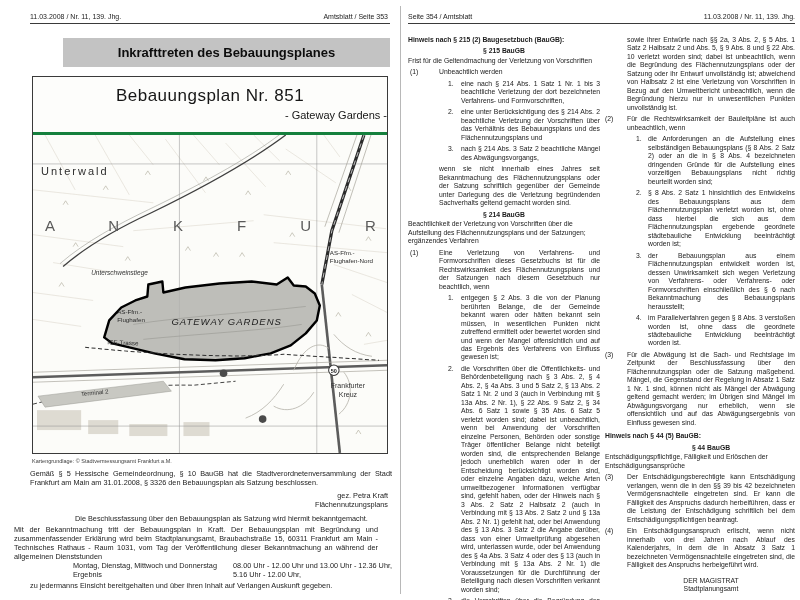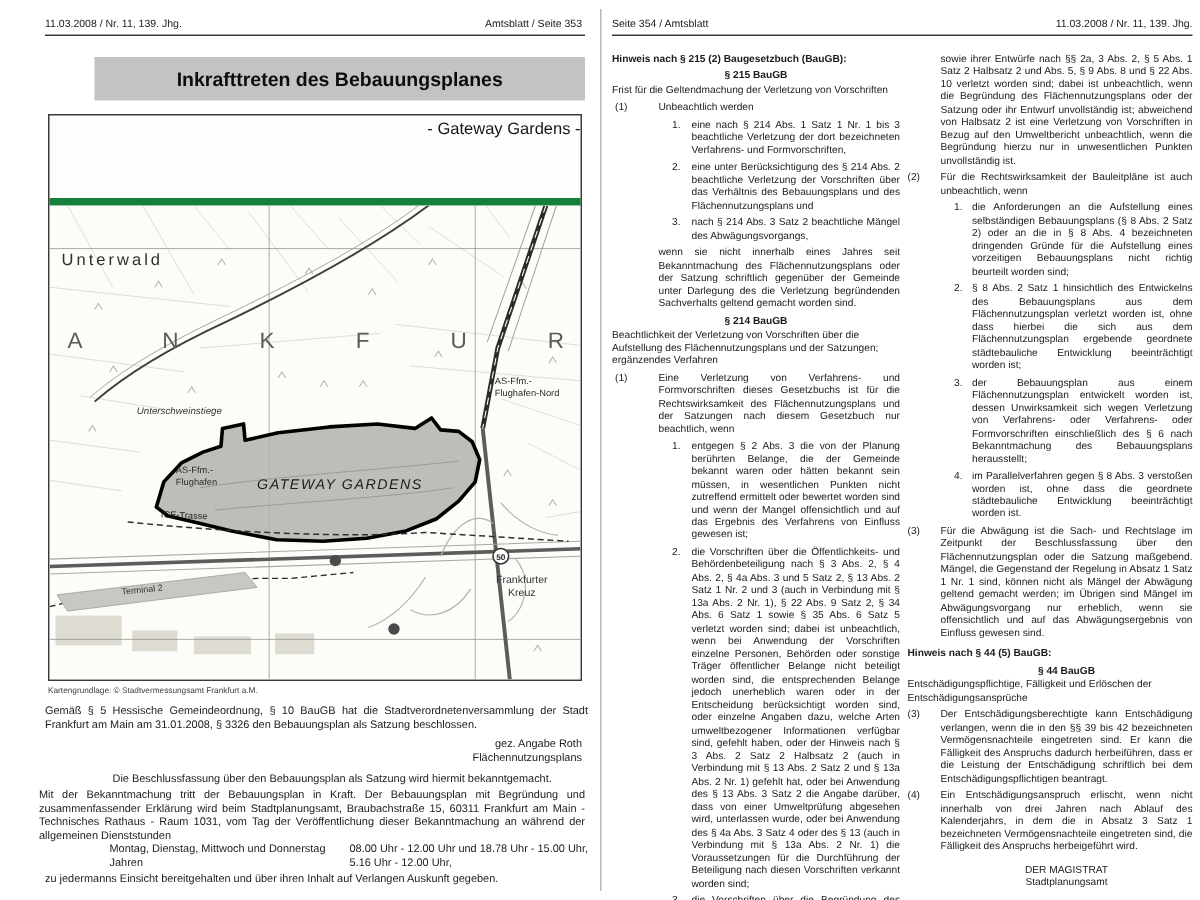--- a/index.html
+++ b/index.html
@@ -16,27 +16,27 @@
   .hdr-rule{position:absolute;top:23px;height:1px;background:#3a3a3a;}
 
   
   .titlebar{position:absolute;left:63px;top:38px;width:327px;height:29px;background:#c3c3c3;
             display:flex;align-items:center;justify-content:center;
             font-weight:bold;font-size:13px;color:#0d0d0d;}
   .map-frame{position:absolute;left:32px;top:76px;width:356px;height:378px;
              border:1.5px solid #3a3a3a;box-sizing:border-box;background:#fdfdfb;}
   .map-title{margin-top:9px;text-align:center;font-size:17px;letter-spacing:.5px;color:#161616;}
   .map-subtitle{text-align:right;font-size:11px;margin-top:3px;color:#161616;}
-  .map-canvas{position:absolute;left:0;top:55px;right:0;bottom:0;border-top:5px solid #15803d;overflow:hidden;}
+  .map-canvas{position:absolute;left:0;top:55px;right:0;bottom:0;border-top:3px solid #15803d;overflow:hidden;}
   .credit{position:absolute;left:32px;top:458px;font-size:5.5px;color:#3d3d3d;}
   .lp-text{font-size:7.3px;line-height:1.22;}
   .p-resolution{position:absolute;left:30px;top:470px;width:362px;text-align:justify;}
   .signature{position:absolute;right:12px;top:492px;text-align:right;}
   .p-announce{position:absolute;left:30px;top:515px;width:364px;margin-left:45px;}
-  .p-avail{position:absolute;left:26px;top:526px;width:364px;text-align:justify;}
+  .p-avail{position:absolute;left:14px;top:526px;width:364px;text-align:justify;}
   .hours{position:absolute;left:57px;top:561px;font-size:7.3px;line-height:1.3;}
   .hrow{display:flex;}
   .hdays{width:160px;padding-left:16px;}
   .p-closing{position:absolute;left:30px;top:582px;width:364px;}
 
   
   .col{position:absolute;top:36px;font-size:6.8px;line-height:1.25;color:#1b1b1b;
        hyphens:auto;-webkit-hyphens:auto;}
   .colA{left:8px;width:192px;}
   .colB{left:227px;width:168px;}
@@ -63,20 +63,21 @@
 <div class="divider"></div>
 
 <div class="page page-l">
   <div class="hdr" style="left:30px;">11.03.2008 / Nr. 11, 139. Jhg.</div>
   <div class="hdr" style="right:12px;">Amtsblatt / Seite 353</div>
   <div class="hdr-rule" style="left:30px;width:360px;"></div>
 
   <div class="titlebar">Inkrafttreten des Bebauungsplanes</div>
 
   <div class="map-frame">
+    <div class="map-title">Bebauungsplan Nr. 851</div>
     <div class="map-subtitle">- Gateway Gardens -</div>
     <div class="map-canvas">
       <svg width="100%" height="100%" viewBox="0 0 353 319" preserveAspectRatio="none">
         <rect x="0" y="0" width="353" height="319" fill="#fcfcf9"></rect>
 
         <g stroke="#ddd9cf" stroke-width="0.6" fill="none">
           <path d="M0,55 L120,68 M12,0 L42,55 M62,0 L96,60 M132,4 L172,58 M192,8 L232,52 M252,14 L302,48
                    M0,100 L90,112 M100,96 L220,86 M230,80 L352,94 M20,128 L82,138 M240,108 L353,118
                    M0,158 L60,166 M300,130 L353,148 M96,0 L120,30 M160,0 L186,30 M220,0 L246,26 M290,0 L306,22
                    M0,185 L48,192 M318,160 L353,178 M330,210 L353,206"></path>
@@ -153,32 +154,32 @@
         <text x="48" y="262" font-size="6" fill="#333333" transform="rotate(-6 48 262)">Terminal 2</text>
         <text x="314" y="254" font-size="7" text-anchor="middle" fill="#333333">Frankfurter</text>
         <text x="314" y="263" font-size="7" text-anchor="middle" fill="#333333">Kreuz</text>
       </svg>
     </div>
   </div>
 
   <div class="credit">Kartengrundlage: © Stadtvermessungsamt Frankfurt a.M.</div>
   <div class="lp-text p-resolution">Gemäß § 5 Hessische Gemeindeordnung, § 10 BauGB hat die Stadtverordnetenversammlung der Stadt Frankfurt am Main am 31.01.2008, § 3326 den Bebauungsplan als Satzung beschlossen.</div>
   <div class="lp-text signature">
-    <div>gez. Angabe Roth</div>
+    <div>gez. Petra Kraft</div>
     <div>Flächennutzungsplans</div>
   </div>
   <div class="lp-text p-announce">Die Beschlussfassung über den Bebauungsplan als Satzung wird hiermit bekanntgemacht.</div>
   <div class="lp-text p-avail">Mit der Bekanntmachung tritt der Bebauungsplan in Kraft. Der Bebauungsplan mit Begründung und zusammenfassender Erklärung wird beim Stadtplanungsamt, Braubachstraße 15, 60311 Frankfurt am Main - Technisches Rathaus - Raum 1031, vom Tag der Veröffentlichung dieser Bekanntmachung an während der allgemeinen Dienststunden</div>
   <div class="hours">
     <div class="hrow">
       <span class="hdays">Montag, Dienstag, Mittwoch und Donnerstag</span>
-      <span class="htimes">08.00 Uhr - 12.00 Uhr und 18.78 Uhr - 15.00 Uhr,</span>
+      <span class="htimes">08.00 Uhr - 12.00 Uhr und 13.00 Uhr - 12.36 Uhr,</span>
     </div>
     <div class="hrow">
-      <span class="hdays">Jahren</span>
+      <span class="hdays">Ergebnis</span>
       <span class="htimes">5.16 Uhr - 12.00 Uhr,</span>
     </div>
   </div>
   <div class="lp-text p-closing">zu jedermanns Einsicht bereitgehalten und über ihren Inhalt auf Verlangen Auskunft gegeben.</div>
 </div>
 
 <div class="page page-r">
   <div class="hdr" style="left:8px;">Seite 354 / Amtsblatt</div>
   <div class="hdr" style="right:5px;">11.03.2008 / Nr. 11, 139. Jhg.</div>
   <div class="hdr-rule" style="left:8px;width:387px;"></div>

